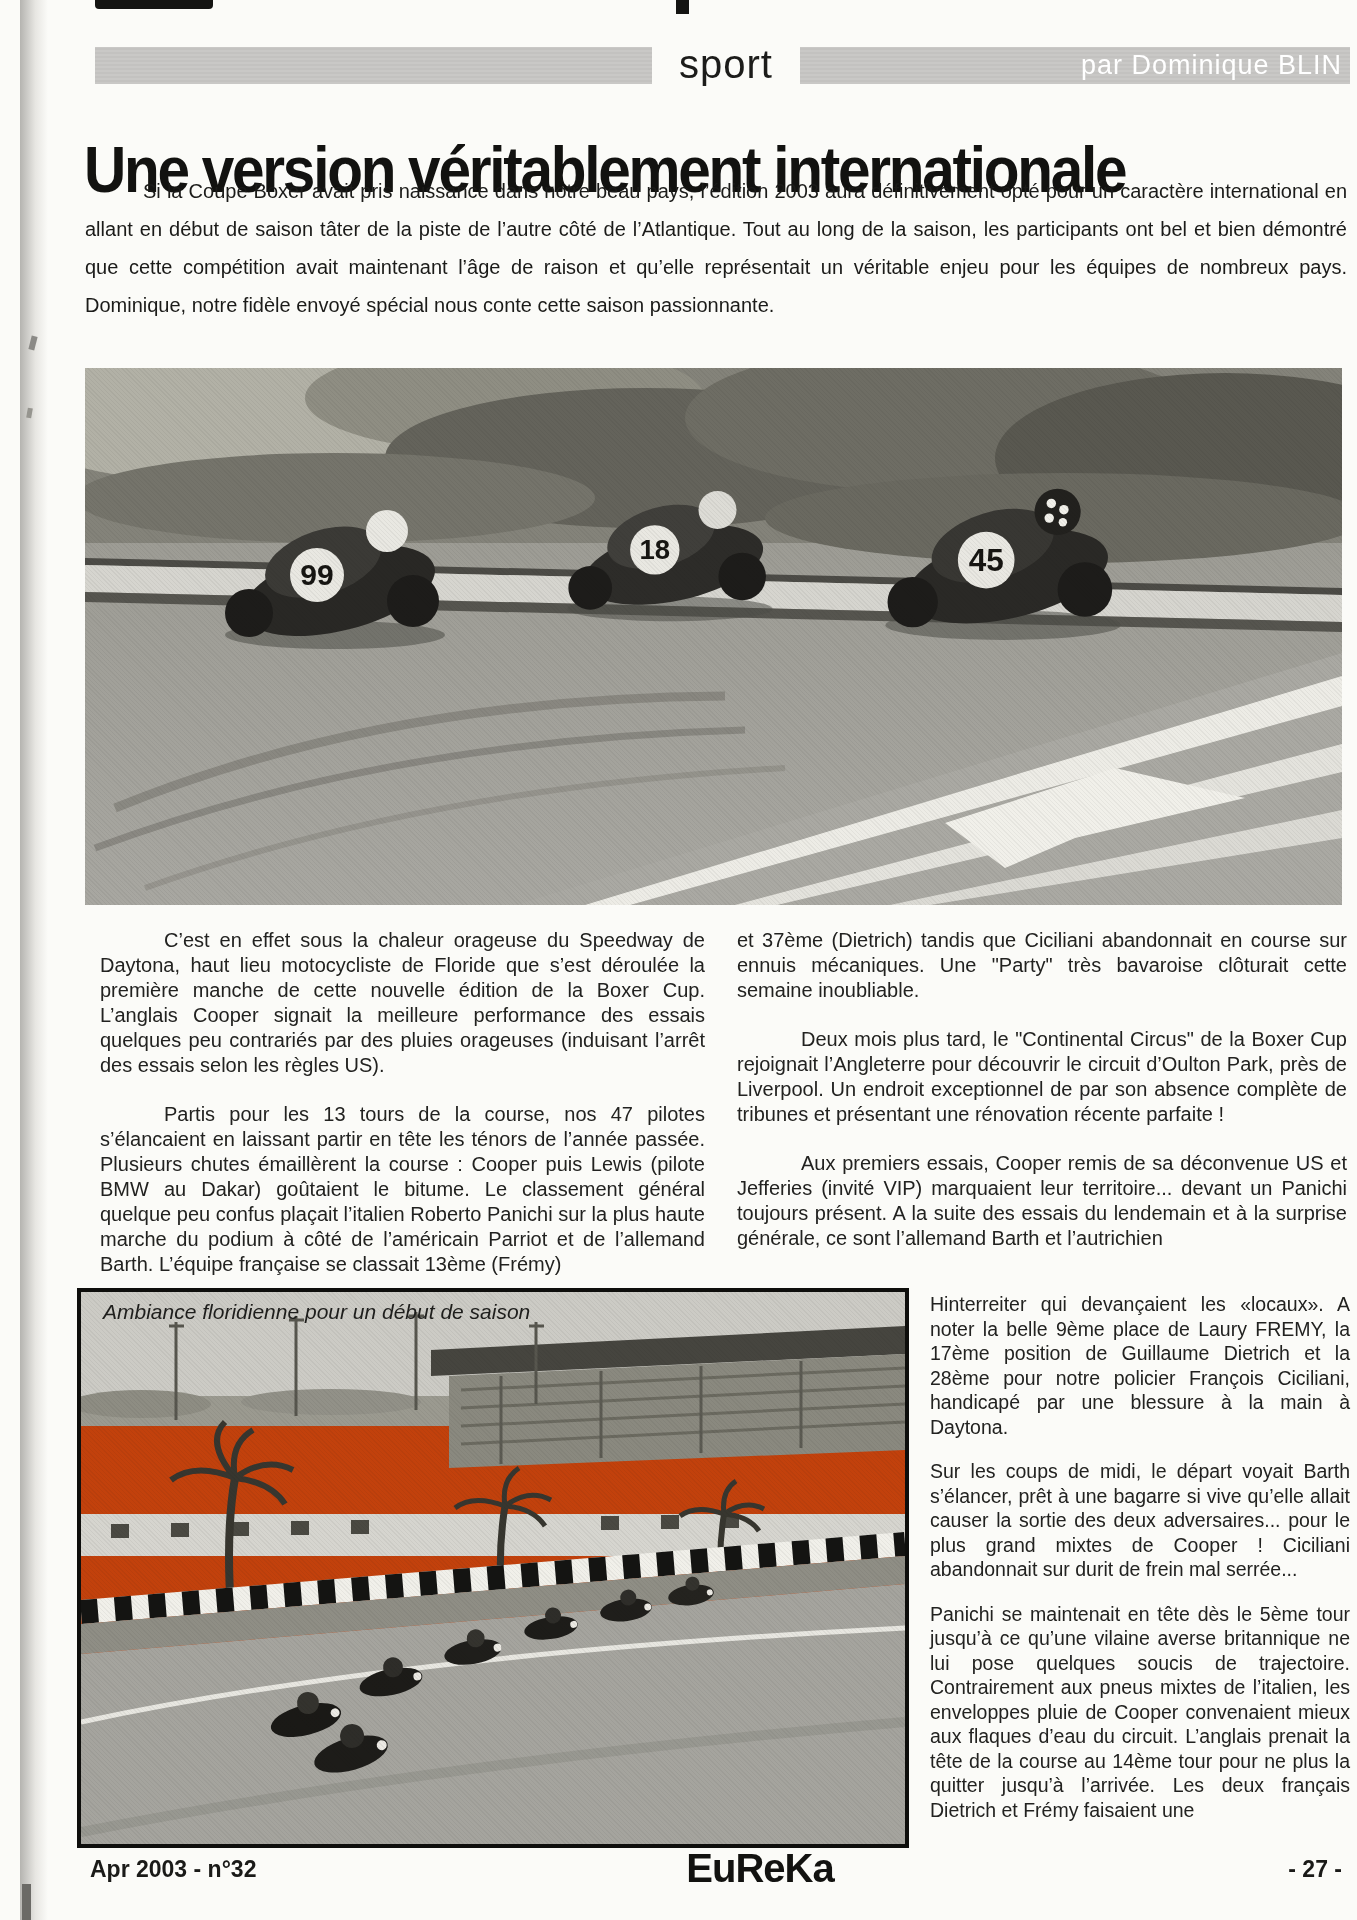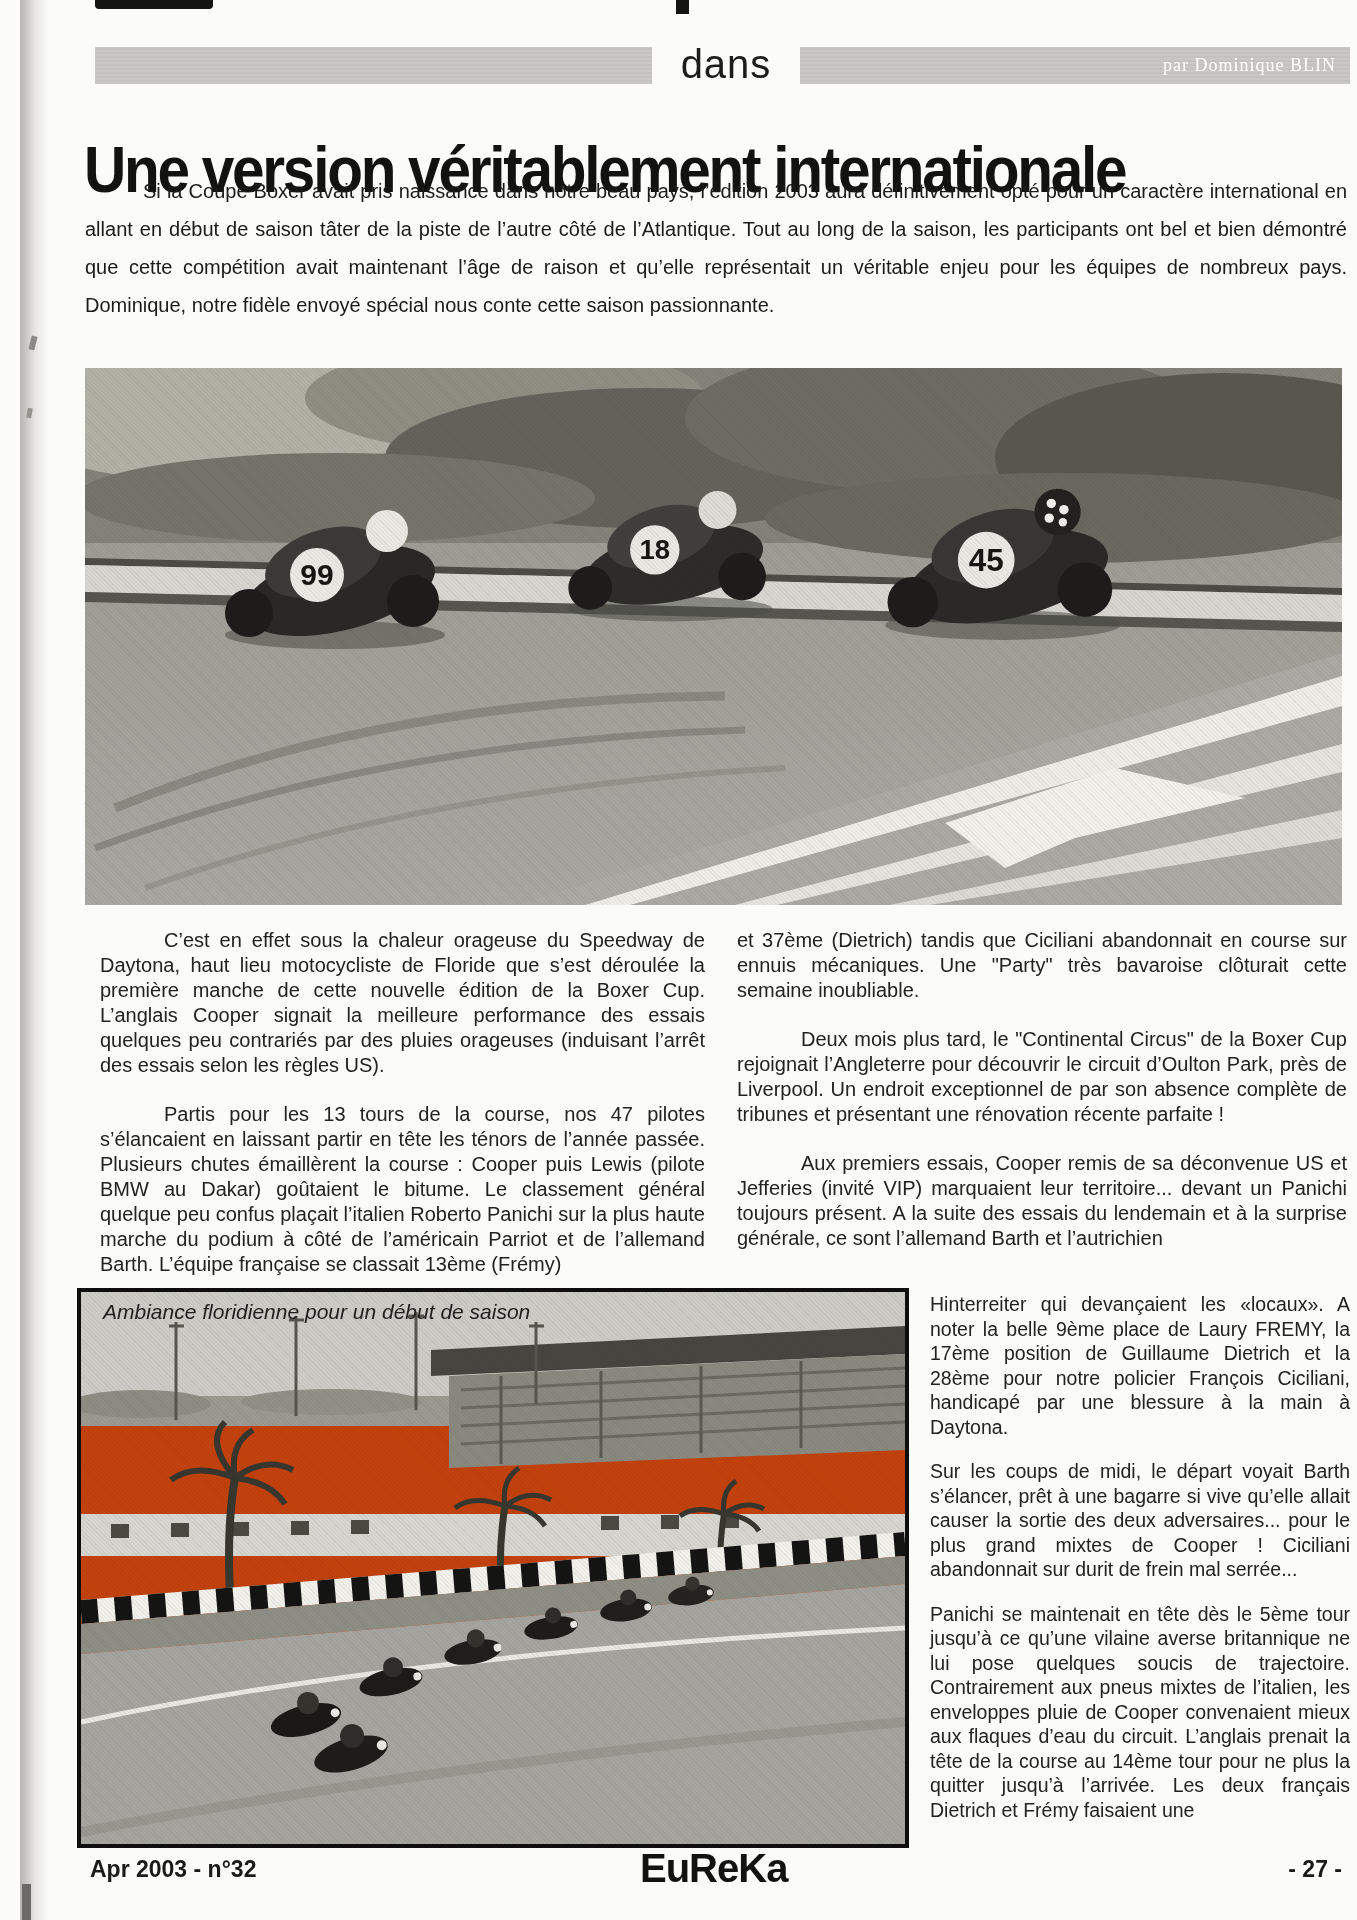--- a/index.html
+++ b/index.html
@@ -18,21 +18,21 @@
   .corner-smudge{position:absolute;left:22px;top:1884px;width:9px;height:36px;background:#6b6a66;}
 
   
   .bar{position:absolute;top:47px;height:37px;
     background:repeating-linear-gradient(0deg,#c9c8c6 0 2px,#c3c2c0 2px 4px);}
   .bar-left{left:95px;width:557px;}
   .bar-right{left:800px;width:550px;display:flex;align-items:center;justify-content:flex-end;}
   .section-label{position:absolute;left:652px;top:38px;width:148px;height:52px;
     display:flex;align-items:center;justify-content:center;
     font-size:40px;color:#1c1c1a;letter-spacing:1px;}
-  .byline{font-size:18px;color:#ffffff;padding-right:14px;letter-spacing:1px;font-family:Liberation Serif, serif;}
+  .byline{font-size:27px;color:#ffffff;padding-right:8px;letter-spacing:1px;}
 
   
   .title{position:absolute;left:84px;top:88px;white-space:nowrap;
     font-size:65px;font-weight:700;letter-spacing:-2.5px;color:#121210;
     transform:scaleX(.90);transform-origin:left center;}
   .intro{position:absolute;left:85px;top:172px;width:1262px;
     font-size:20px;line-height:38px;text-align:justify;
     text-indent:58px;color:#1b1b19;}
 
   
@@ -47,39 +47,39 @@
   .col{position:absolute;font-size:20px;line-height:25px;text-align:justify;color:#222220;}
   .col p{margin:0 0 24px 0;text-indent:64px;}
   .col p.cont{text-indent:0;}
   .col-left{left:100px;top:928px;width:605px;}
   .col-right{left:737px;top:928px;width:610px;}
   .col-narrow{left:930px;top:1292px;width:420px;font-size:19.5px;line-height:24.5px;}
   .col-narrow p{margin:0 0 20px 0;text-indent:0;}
 
   
   .footer-issue{position:absolute;left:90px;top:1856px;font-size:23px;font-weight:700;color:#1a1a18;}
-  .footer-logo{position:absolute;left:640px;top:1846px;width:240px;
+  .footer-logo{position:absolute;left:640px;top:1846px;width:240px;text-align:center;
     font-size:40px;font-weight:800;letter-spacing:-1px;color:#121210;}
   .footer-page{position:absolute;left:1262px;top:1856px;width:80px;text-align:right;
     font-size:23px;font-weight:700;color:#1a1a18;}
 </style>
 </head>
 <body>
 
 <div class="page">
 
   <div class="gutter"></div>
   <div class="streak-1"></div>
   <div class="streak-2"></div>
   <div class="tick-1"></div>
   <div class="tick-2"></div>
   <div class="corner-smudge"></div>
 
   <div class="bar bar-left"></div>
-  <div class="section-label">dans</div>
+  <div class="section-label">sport</div>
   <div class="bar bar-right">
     <span class="byline">par Dominique BLIN</span>
   </div>
 
   <h1 class="title">Une version véritablement internationale</h1>
   <div class="intro">Si la Coupe Boxer avait pris naissance dans notre beau pays, l’édition 2003 aura définitivement opté pour un caractère international en allant en début de saison tâter de la piste de l’autre côté de l’Atlantique. Tout au long de la saison, les participants ont bel et bien démontré que cette compétition avait maintenant l’âge de raison et qu’elle représentait un véritable enjeu pour les équipes de nombreux pays. Dominique, notre fidèle envoyé spécial nous conte cette saison passionnante.</div>
 
   <div class="photo photo-race">
     <svg width="1257" height="537" viewBox="0 0 1257 537">
       <defs>

